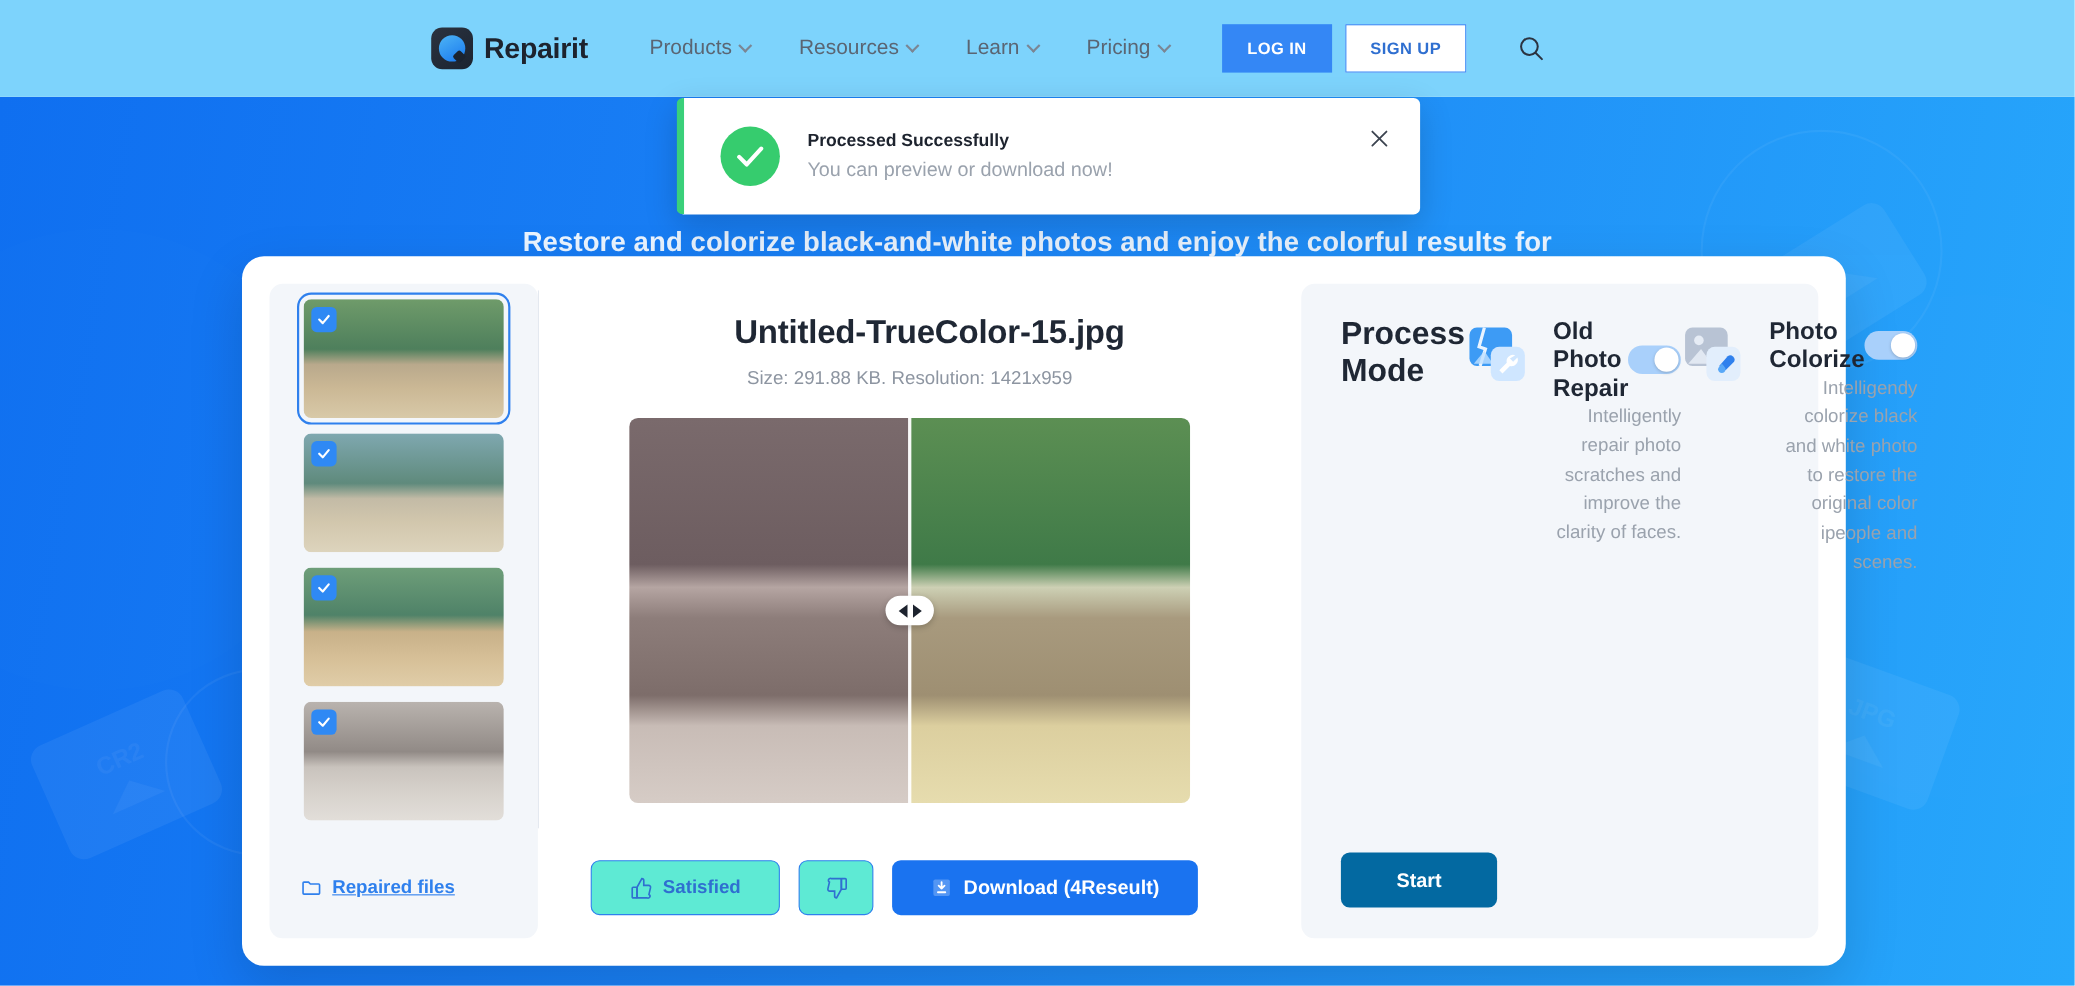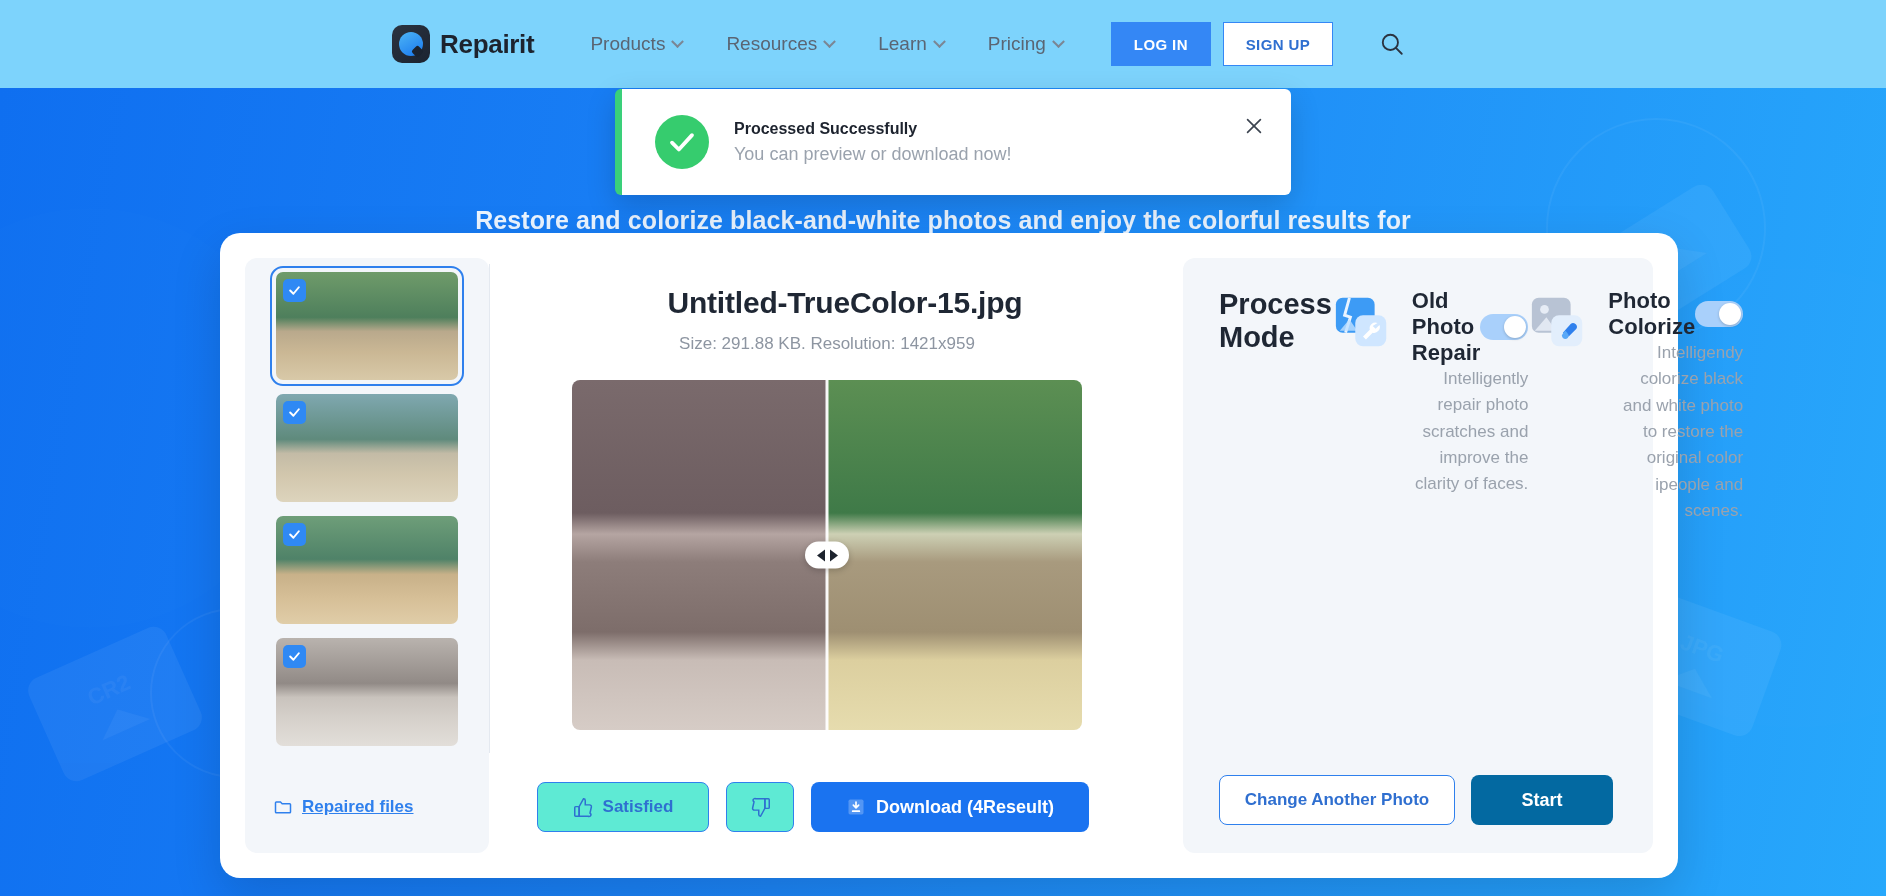--- a/index.html
+++ b/index.html
@@ -540,21 +540,20 @@
             <span class="mode-name">Photo Colorize</span>
             <div class="toggle">
                 <div class="knob"></div>
               </div>
           </div>
           <div class="mode-desc">Intelligendy colorize black and white photo to restore the original color ipeople and scenes.</div>
         </div>
       </div>
 
       <div class="mode-actions">
-        <div class="btn-change">Change Another Photo</div>
         <div class="btn-start">Start</div>
       </div>
     </div>
 
   </div>
 </div>
 
 <div class="toast">
   <div class="toast-icon">
     <svg width="30" height="30" viewBox="0 0 24 24" fill="none" stroke="#fff" stroke-width="3" stroke-linecap="round" stroke-linejoin="round">

